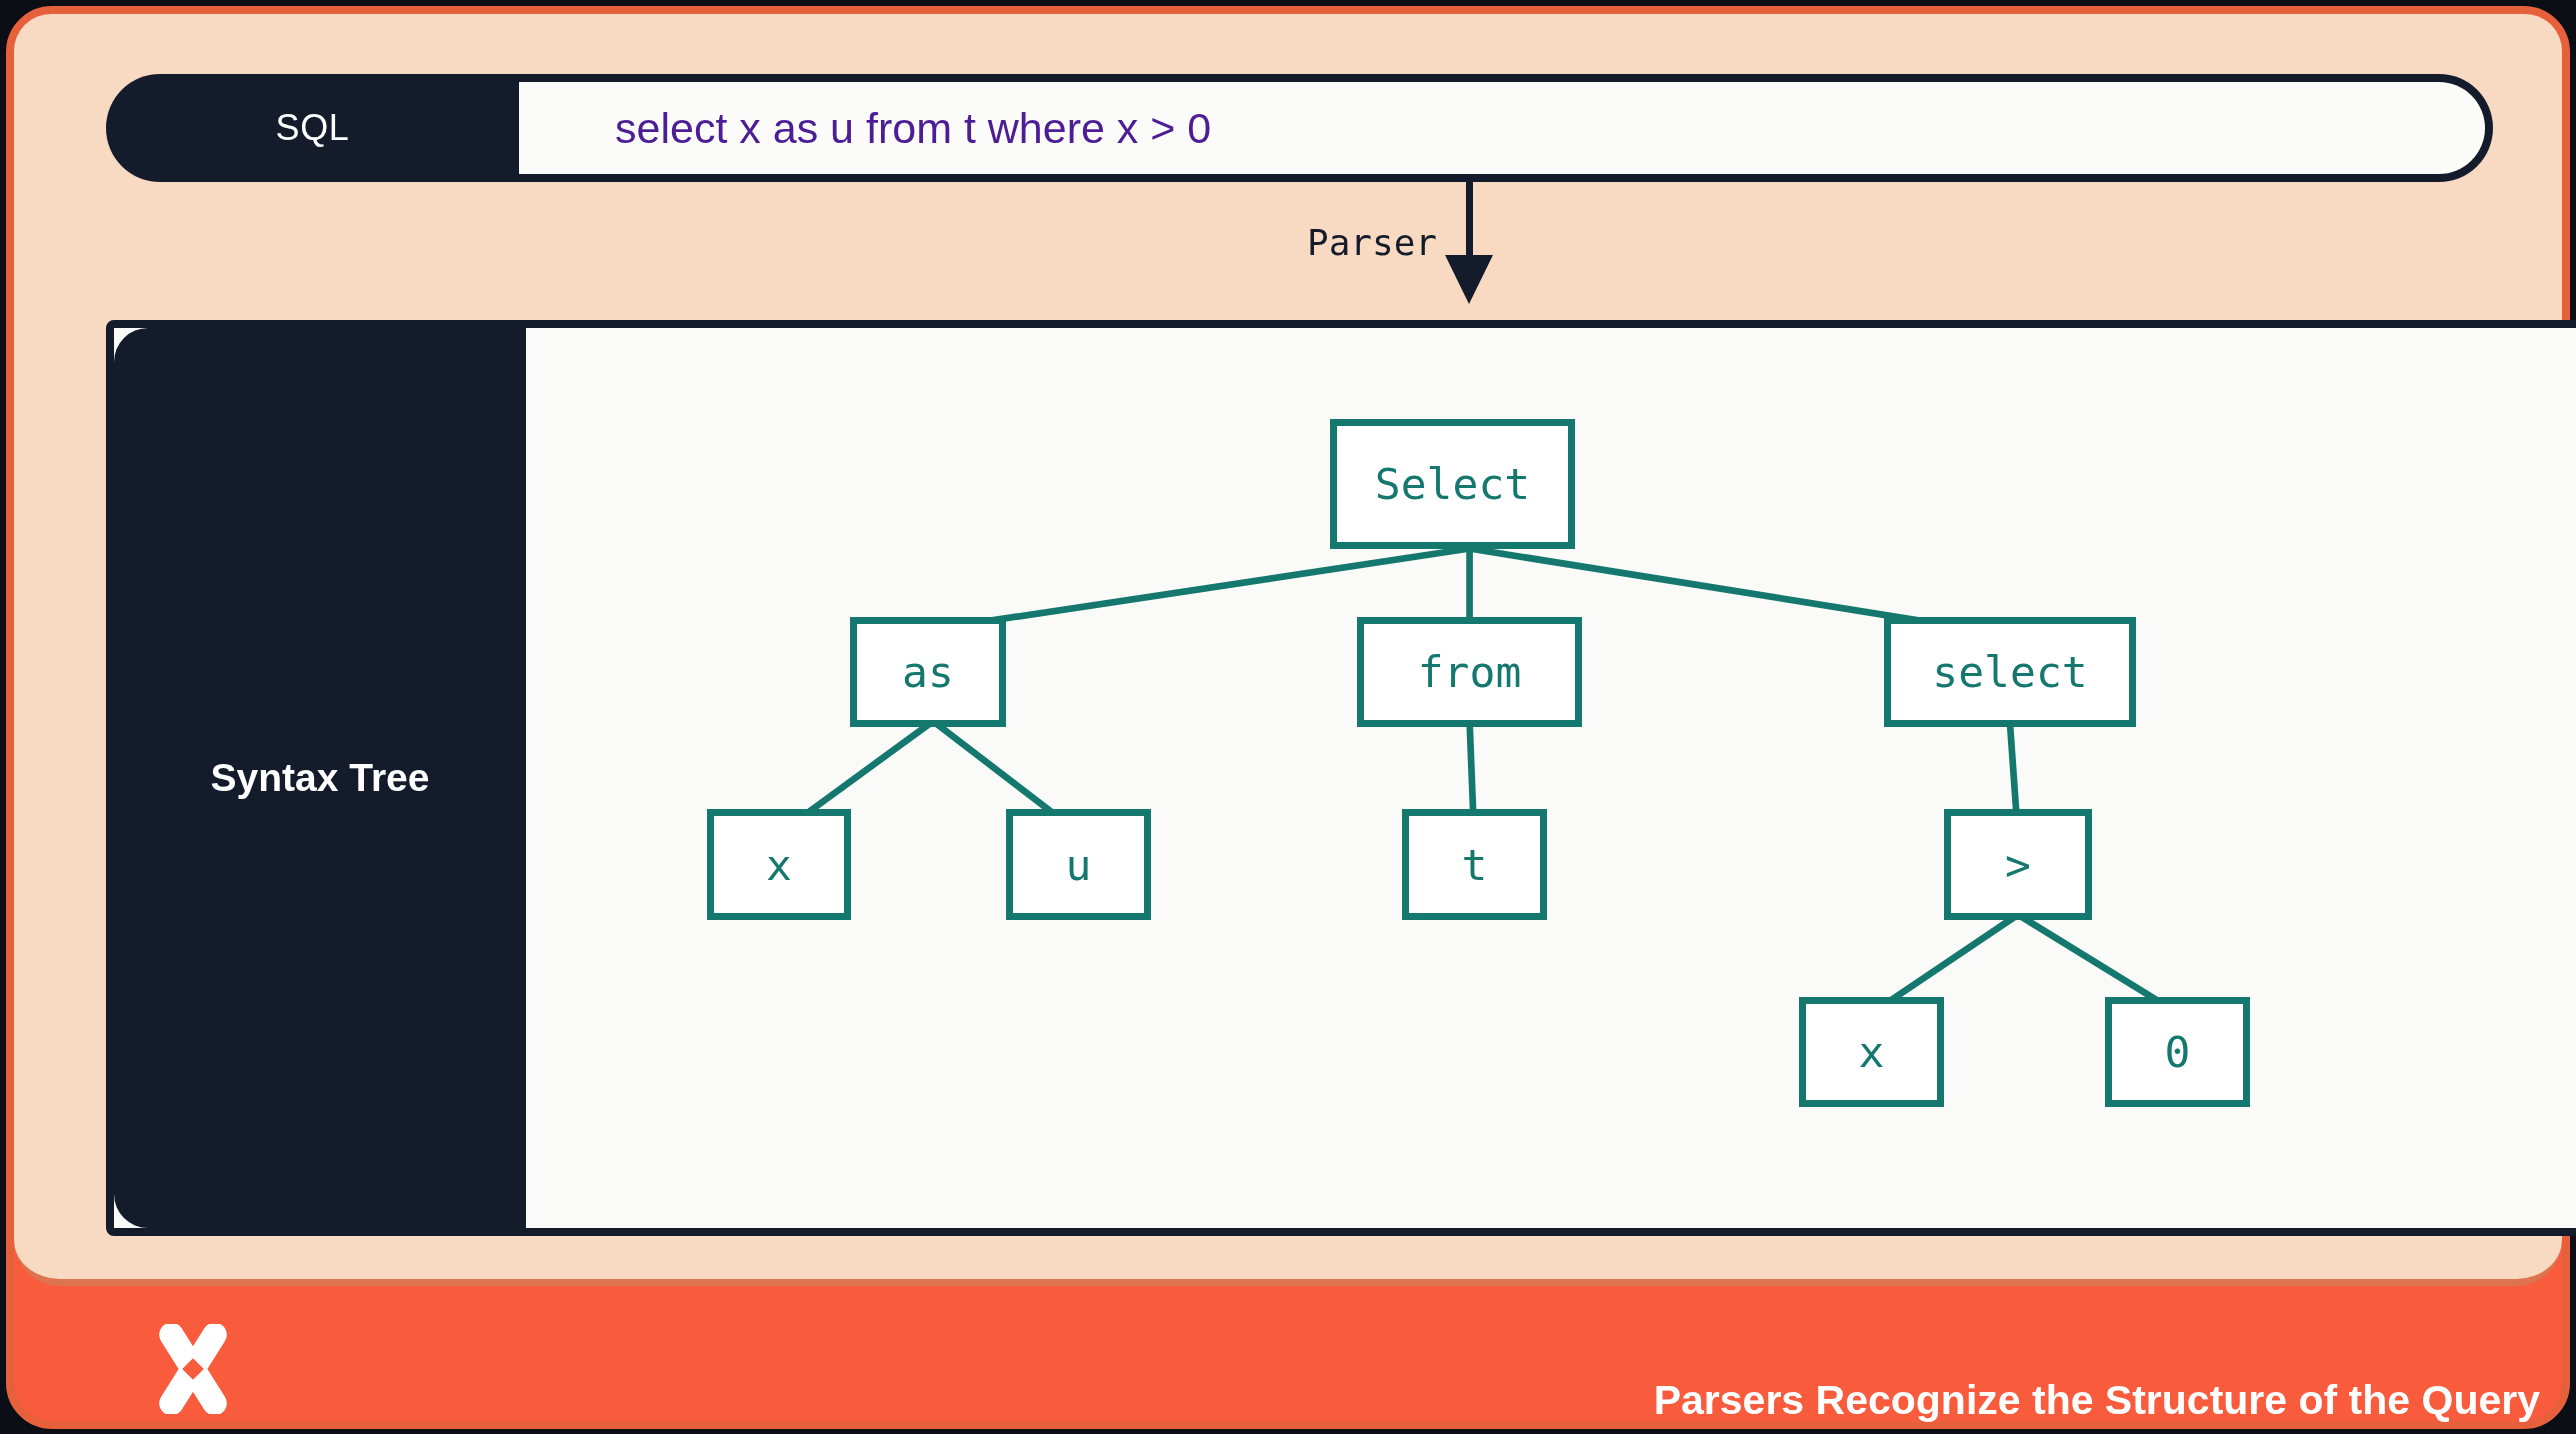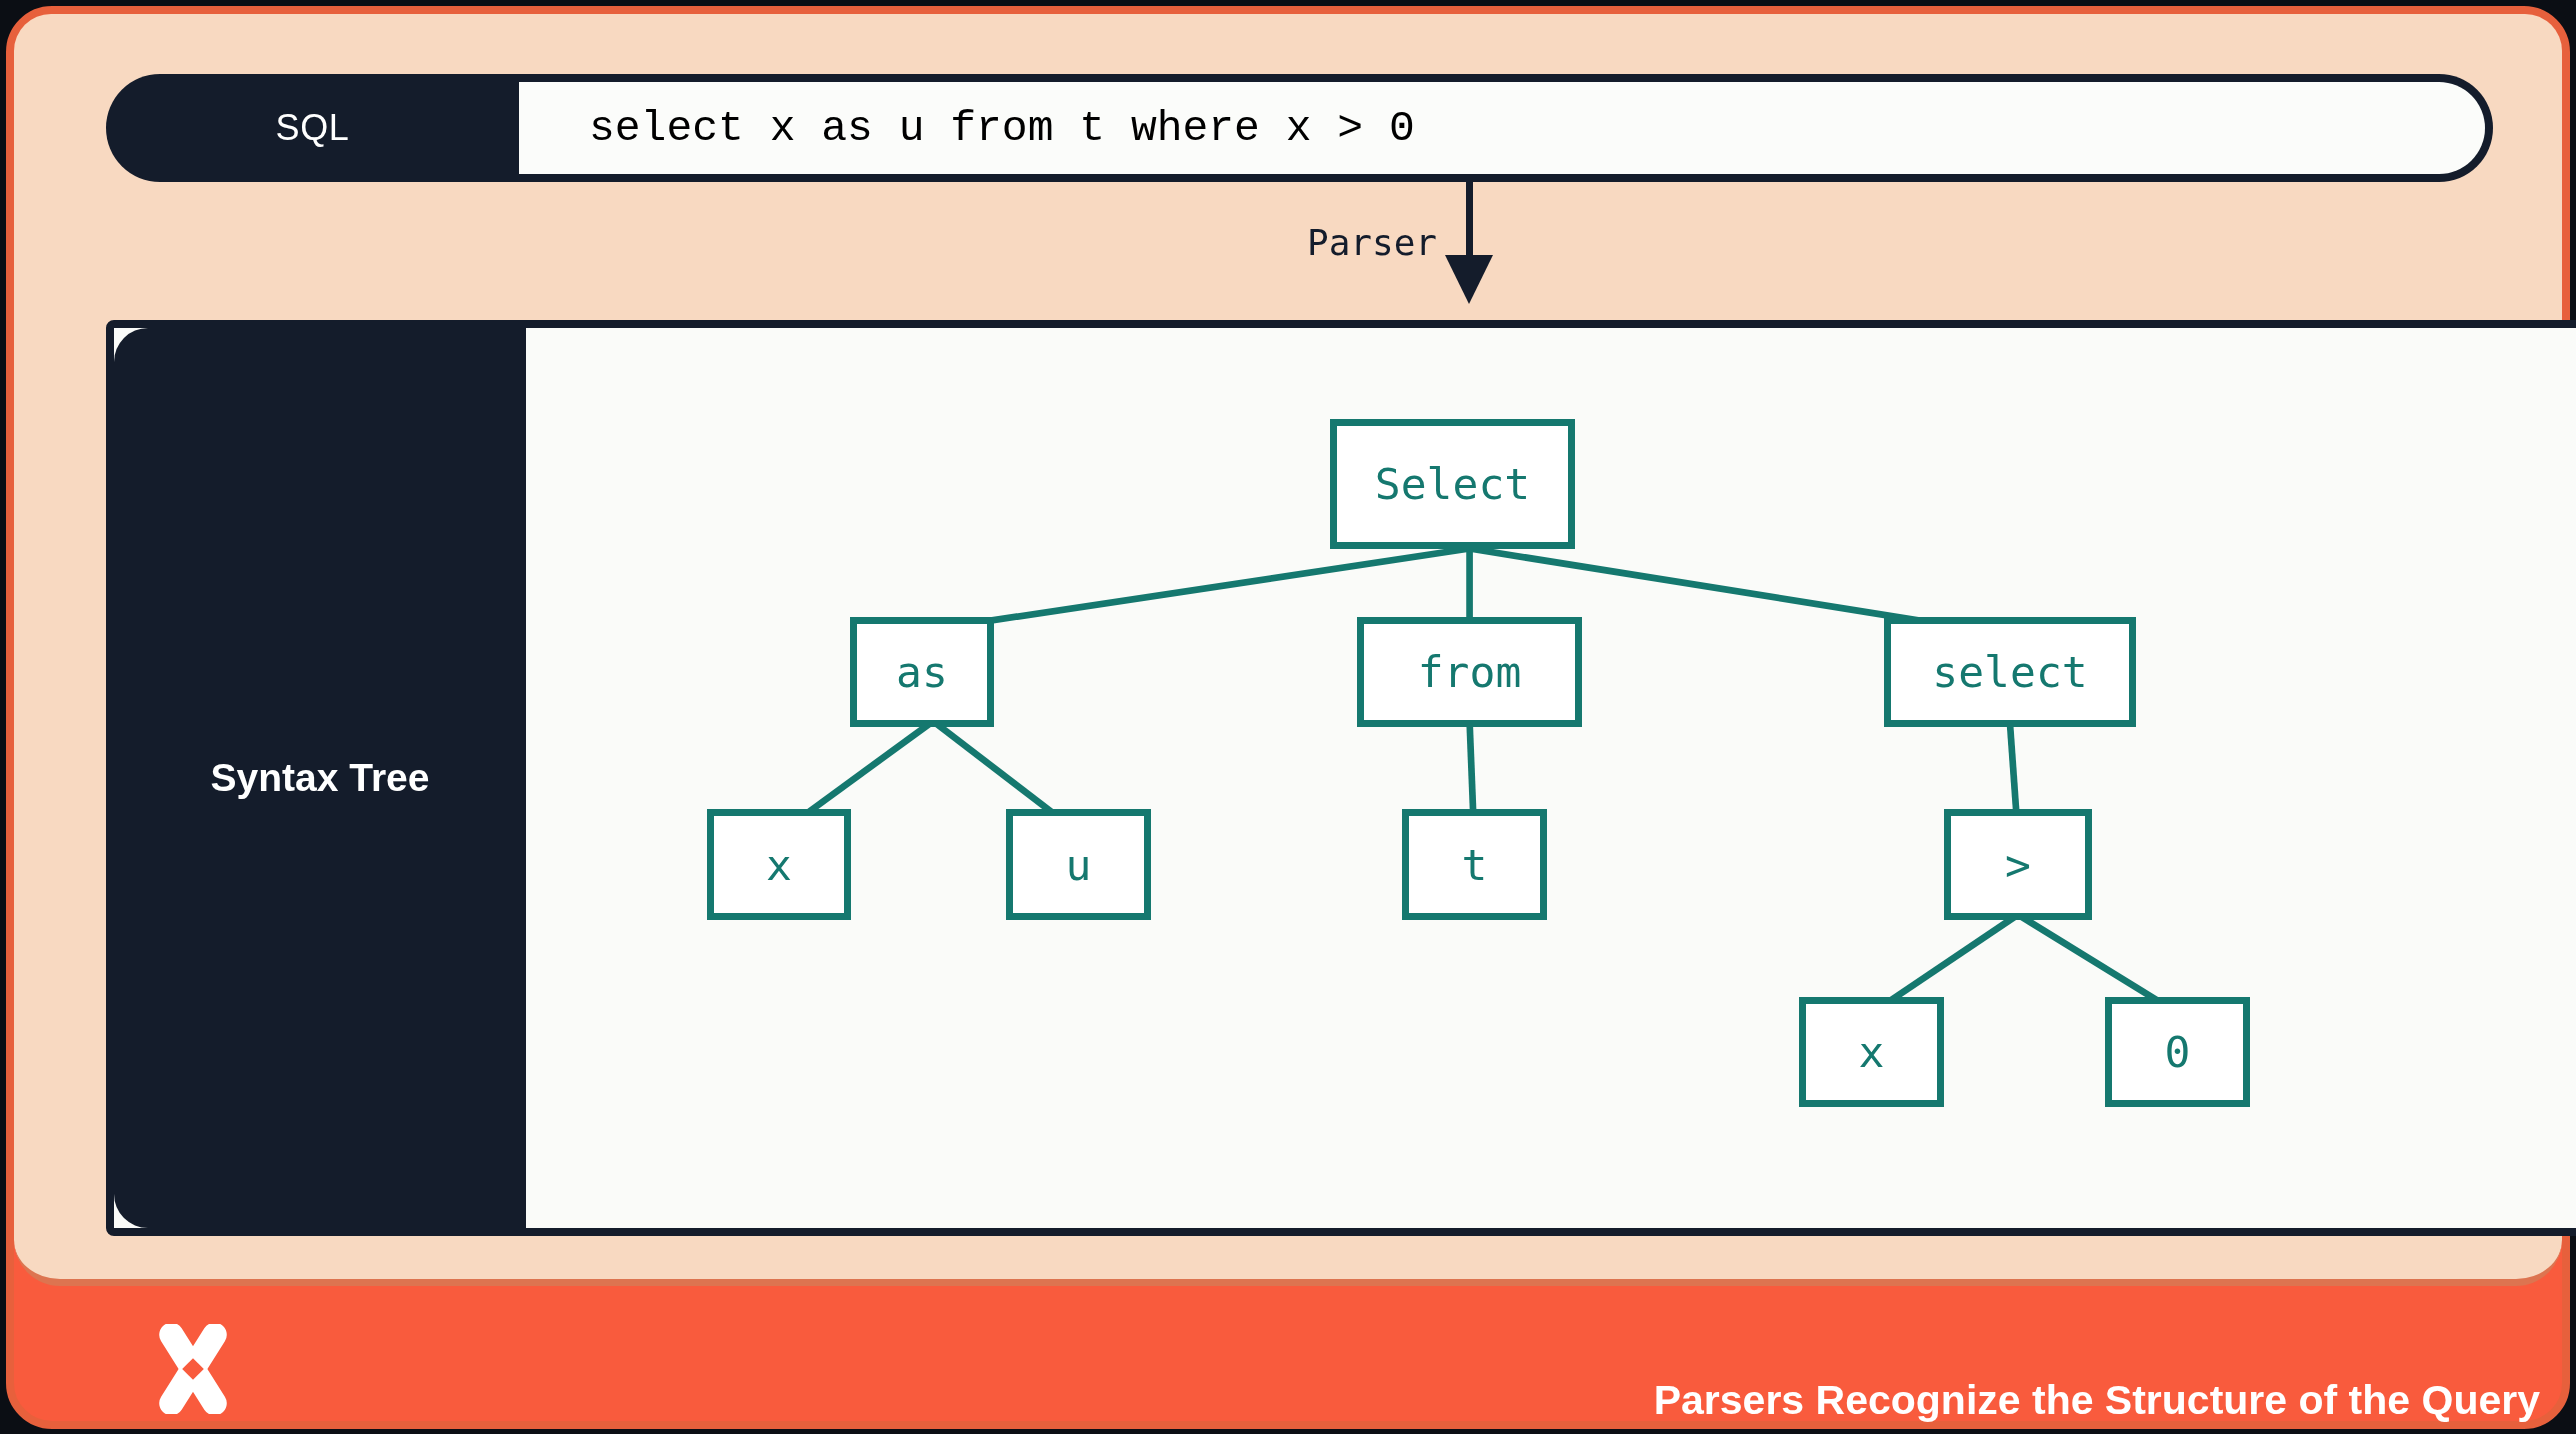--- a/index.html
+++ b/index.html
@@ -38,23 +38,23 @@
     z-index: 5;
   }
   .sql-label {
     width: 413px; display: flex; align-items: center; justify-content: center;
     color: #ffffff; font-weight: normal; font-size: 36px; letter-spacing: 0.7px;
   }
   .sql-value {
     flex: 1; margin: 8.2px 8.2px 8.2px 0;
     background: #fbfcfa; border-radius: 0 46px 46px 0;
     display: flex; align-items: center;
-    padding-left: 70px;
-    font-family: Liberation Mono, monospace;
-    font-size: 43px; color: #000000; white-space: pre;
+    padding-left: 96px;
+    font-family: Liberation Sans, sans-serif;
+    font-size: 43px; color: #4c1d95; white-space: pre;
   }
 
   
   .arrow-line {
     position: absolute; left: 1466px; top: 182px; width: 7.4px; height: 76px;
     background: #141c2b; z-index: 5;
   }
   .arrow-head {
     position: absolute; left: 1445px; top: 255px; width: 0; height: 0;
     border-left: 24.5px solid transparent; border-right: 24.5px solid transparent;
@@ -89,21 +89,21 @@
   .node {
     position: absolute; box-sizing: border-box;
     background: #ffffff;
     border: 7.4px solid #15786f;
     display: flex; align-items: center; justify-content: center;
     font-family: "DejaVu Sans Mono", monospace;
     font-size: 43px; color: #15786f;
     z-index: 7; white-space: pre;
   }
   .n-select { left: 1330px; top: 419px; width: 245px; height: 130px; }
-  .n-as     { left: 850px; top: 617px; width: 144px; height: 110px; }
+  .n-as     { left: 850px; top: 617px; width: 156px; height: 110px; }
   .n-from   { left: 1357px; top: 617px; width: 225px; height: 110px; }
   .n-where  { left: 1884px; top: 617px; width: 252px; height: 110px; }
   .n-x1     { left:  707px; top: 809px; width: 144px; height: 111px; }
   .n-u      { left: 1006px; top: 809px; width: 145px; height: 111px; }
   .n-t      { left: 1402px; top: 809px; width: 145px; height: 111px; }
   .n-gt     { left: 1944px; top: 809px; width: 148px; height: 111px; }
   .n-x2     { left: 1799px; top: 997px; width: 145px; height: 110px; }
   .n-zero   { left: 2105px; top: 997px; width: 145px; height: 110px; }
 
   

